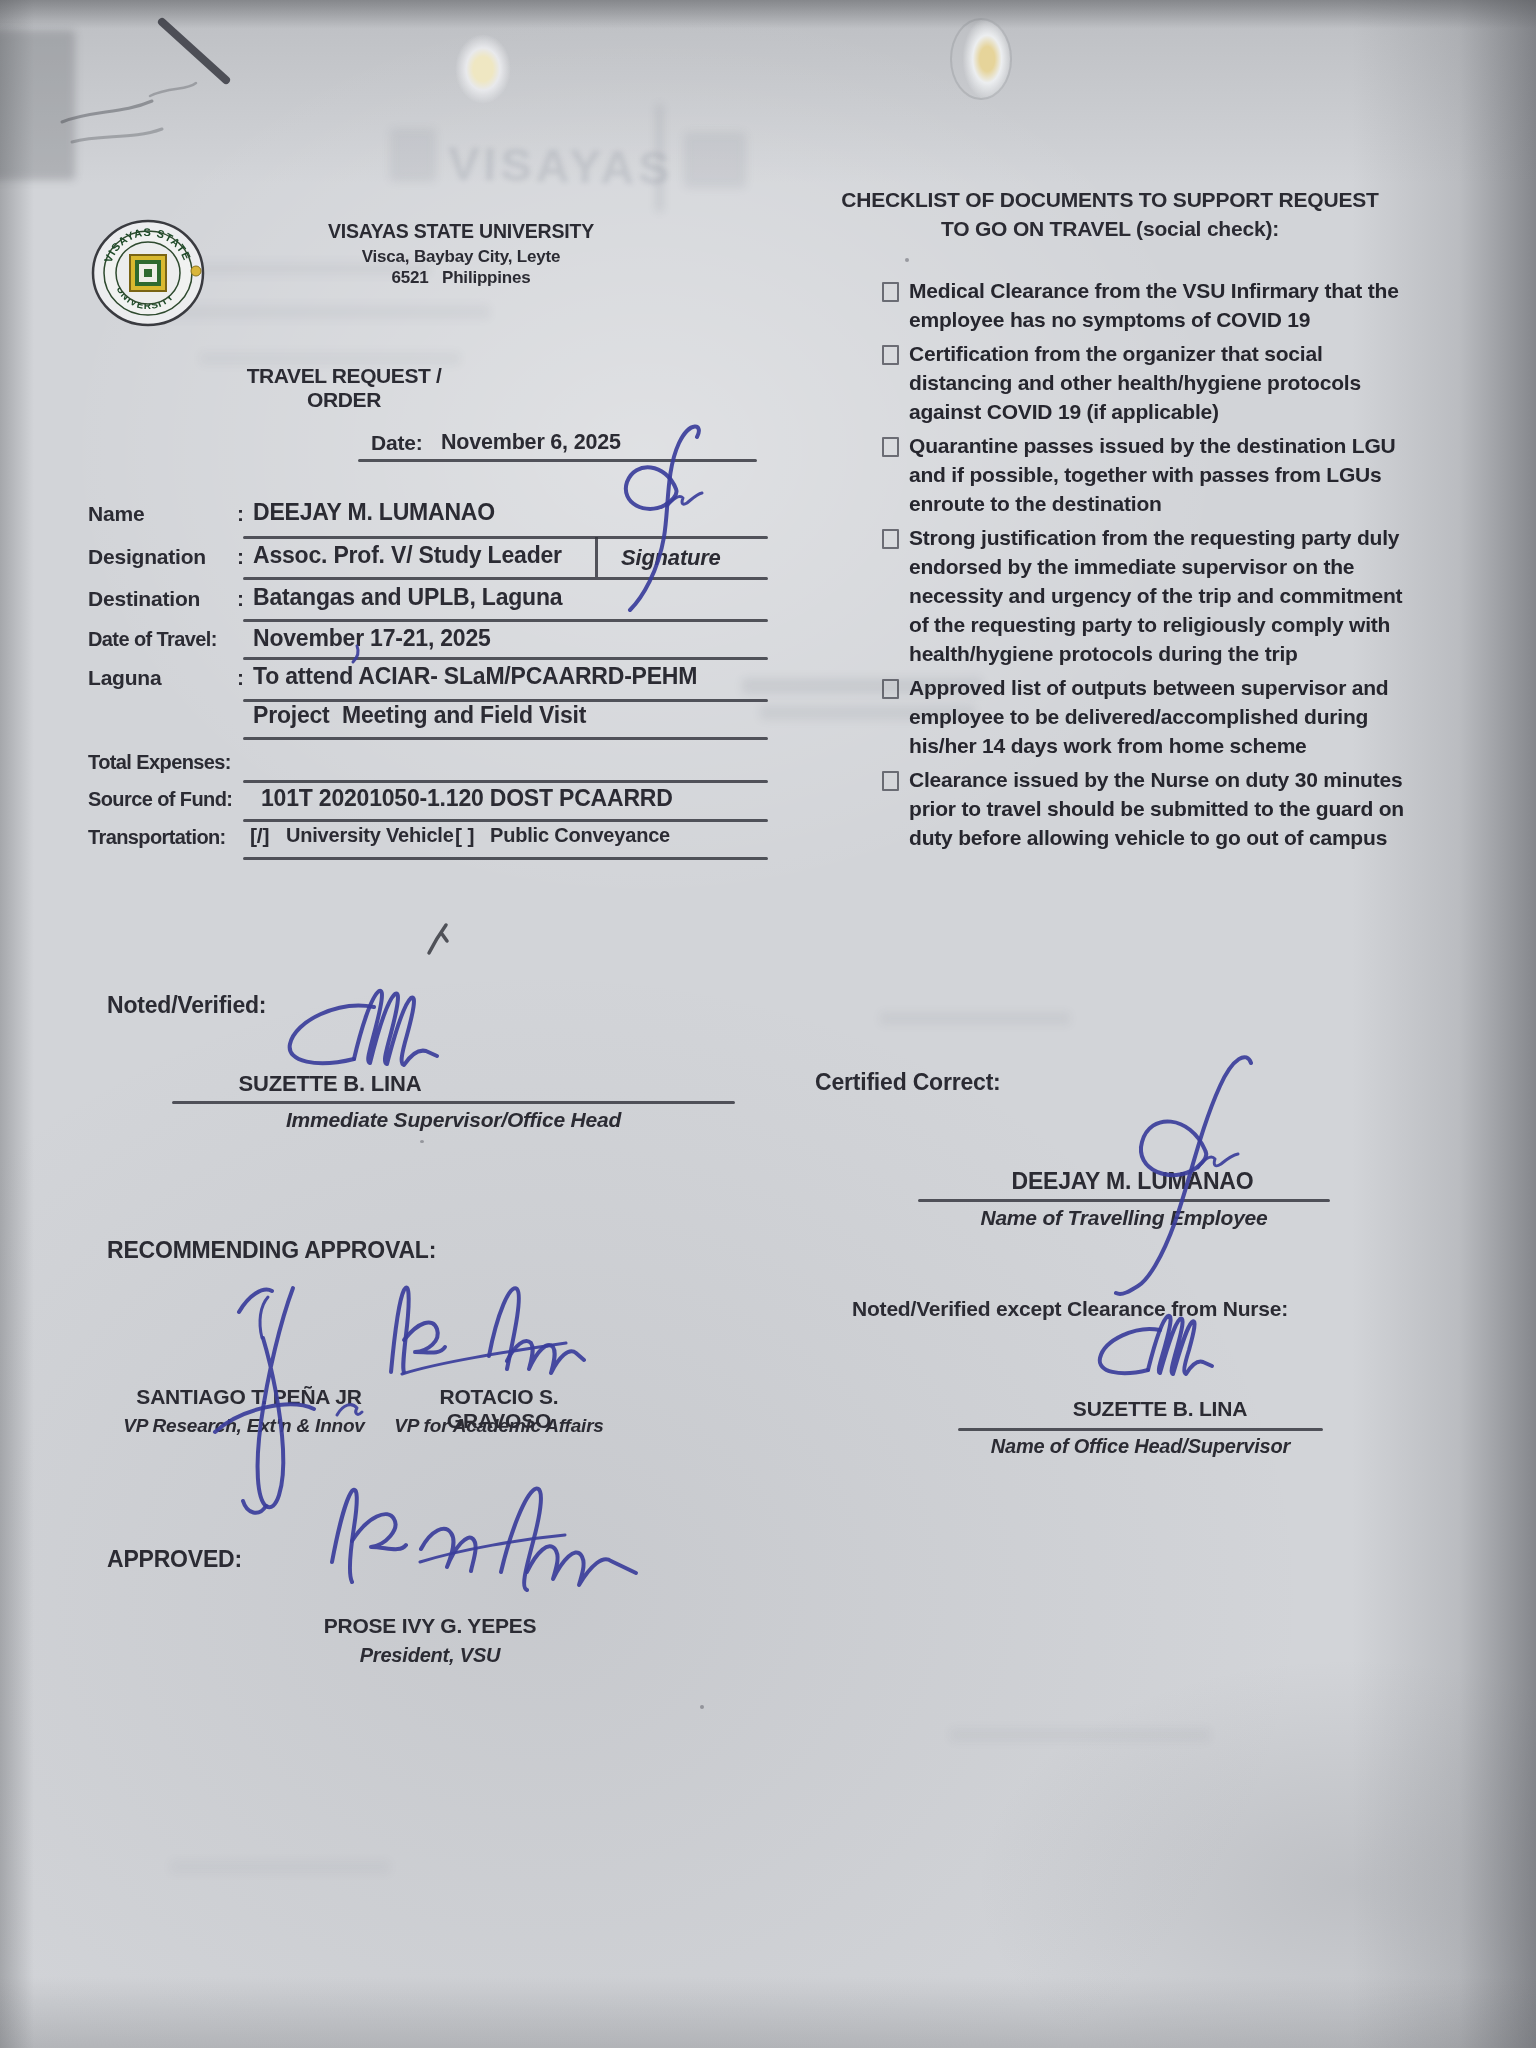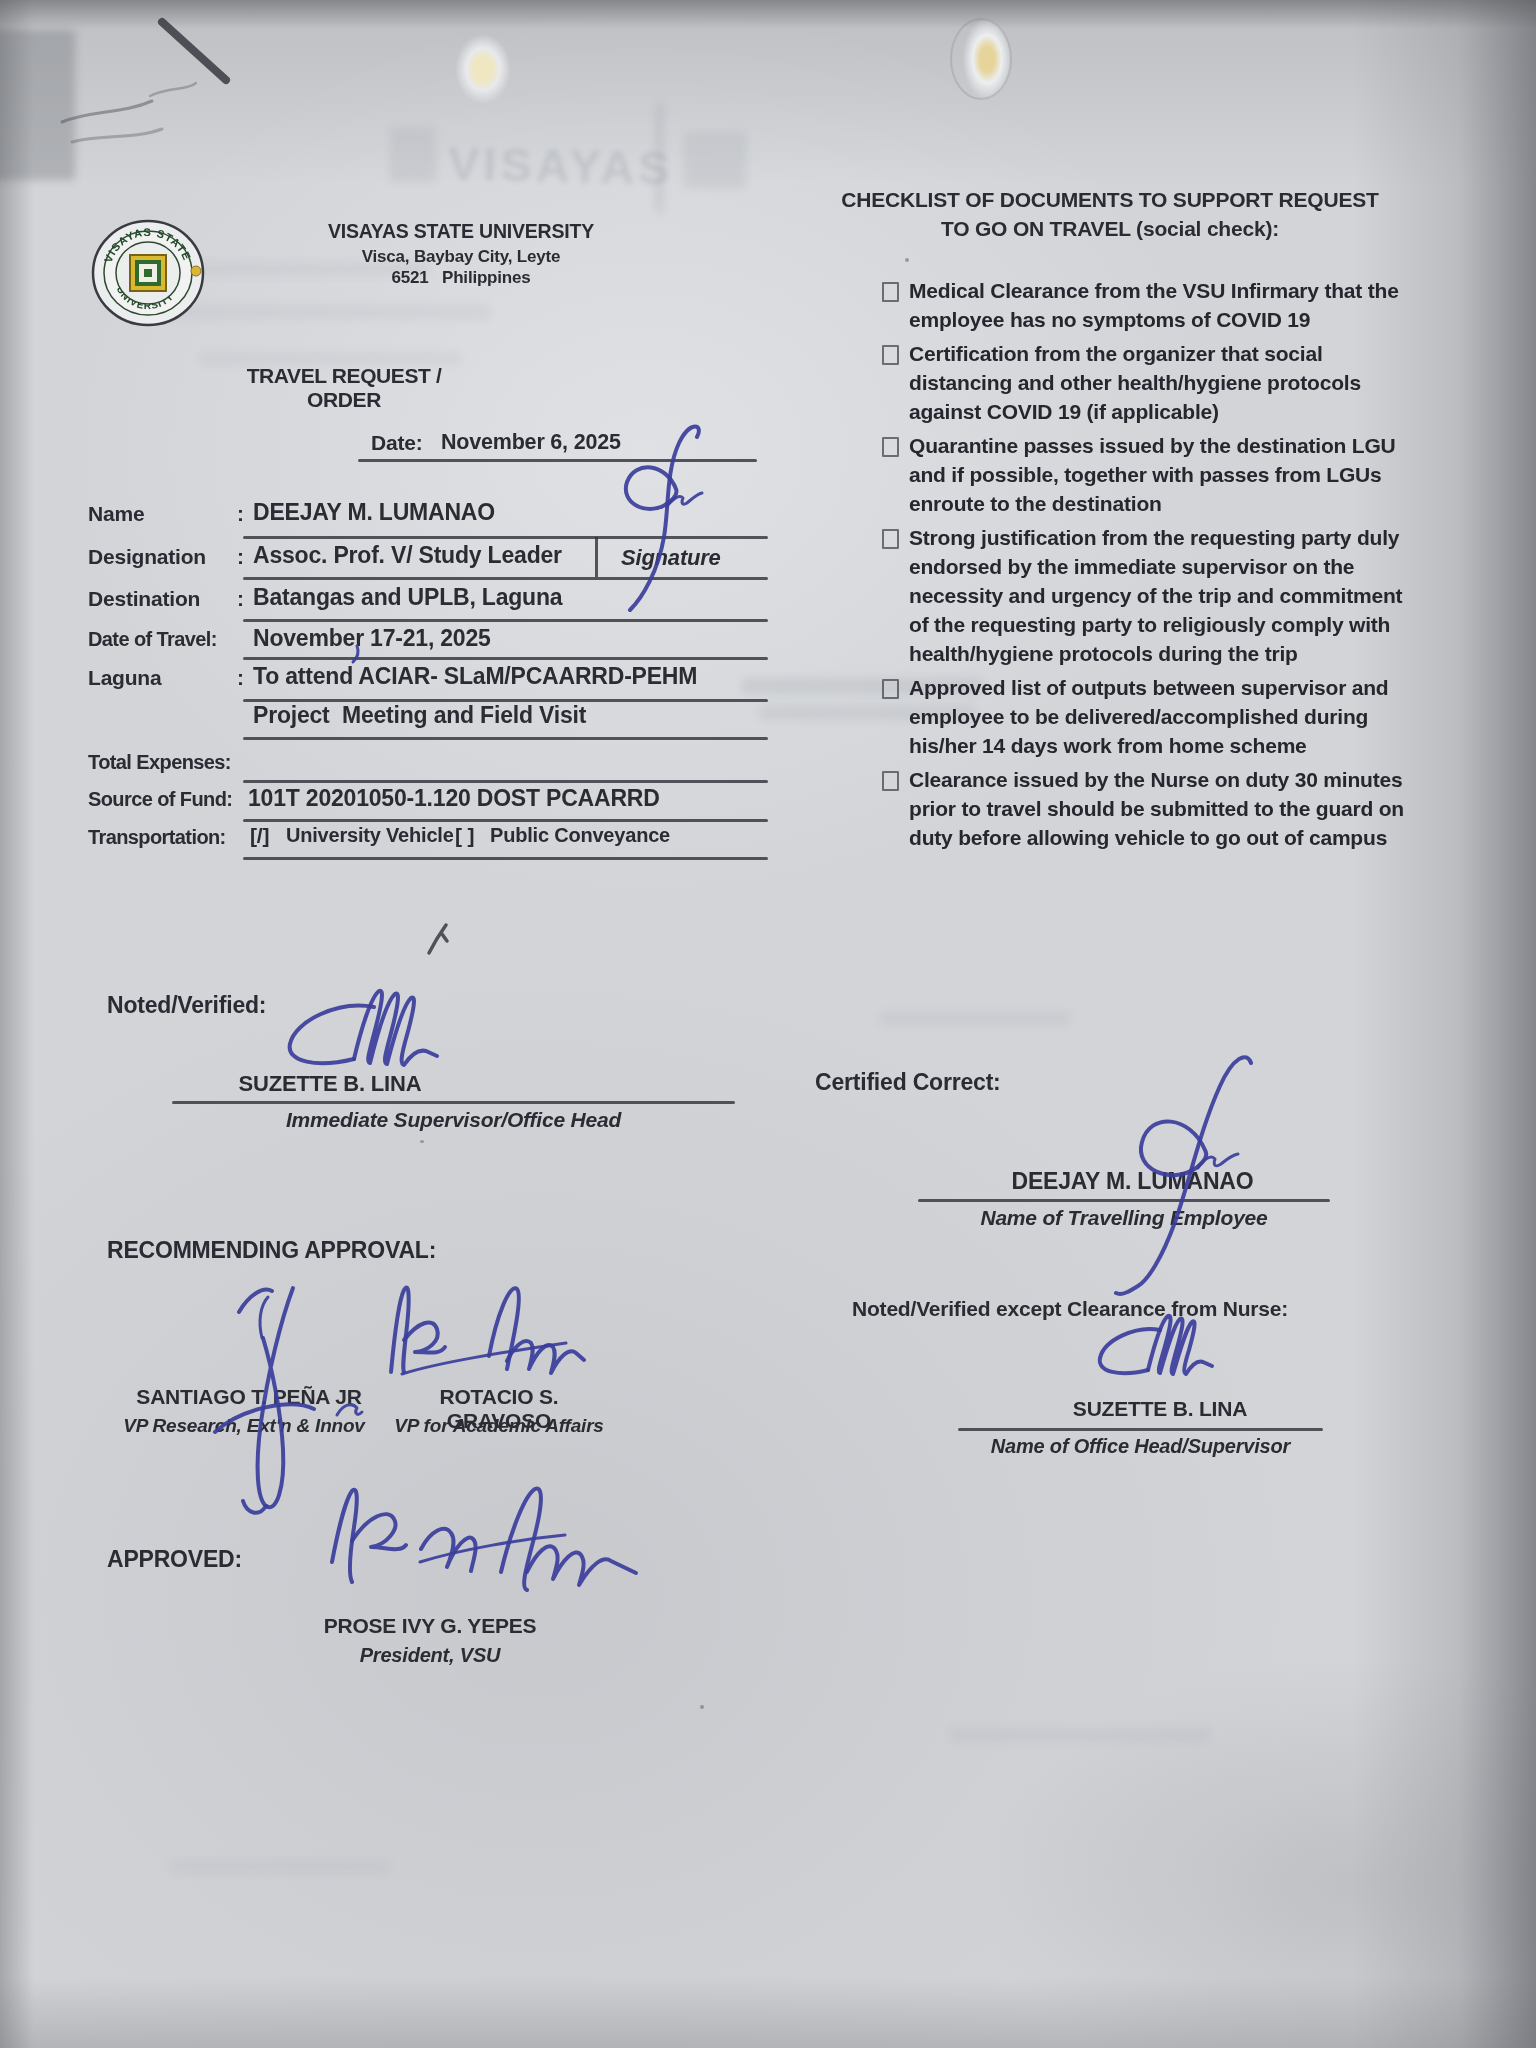--- a/index.html
+++ b/index.html
@@ -120,21 +120,21 @@
   <div class="line" style="left:243px;top:699px;width:525px;"></div>
 
   <div class="abs b val" style="left:253px;top:702px;font-size:23px;">Project  Meeting and Field Visit</div>
   <div class="line" style="left:243px;top:737px;width:525px;"></div>
 
   <div class="abs b" style="left:88px;top:751px;font-size:20px;letter-spacing:-0.6px;">Total Expenses:</div>
   <div class="abs b val" style="left:253px;top:748px;font-size:23px;"></div>
   <div class="line" style="left:243px;top:780px;width:525px;"></div>
 
   <div class="abs b" style="left:88px;top:788px;font-size:20px;letter-spacing:-0.6px;">Source of Fund:</div>
-  <div class="abs b val" style="left:248px;top:785px;font-size:23px;">101T 20201050-1.120 DOST PCAARRD</div>
+  <div class="abs b val" style="left:261px;top:785px;font-size:23px;">101T 20201050-1.120 DOST PCAARRD</div>
   <div class="line" style="left:243px;top:819px;width:525px;"></div>
 
   <div class="abs b" style="left:88px;top:826px;font-size:20px;letter-spacing:-0.6px;">Transportation:</div>
   <div class="abs b" style="left:250px;top:824px;font-size:21px;">[/]</div>
   <div class="abs b" style="left:286px;top:824px;font-size:20px;">University Vehicle</div>
   <div class="abs b" style="left:455px;top:824px;font-size:21px;">[ ]</div>
   <div class="abs b" style="left:490px;top:824px;font-size:20px;">Public Conveyance</div>
   <div class="line" style="left:243px;top:857px;width:525px;"></div>
 
   <div class="abs b ctr" style="left:830px;top:188px;width:560px;font-size:21px;">CHECKLIST OF DOCUMENTS TO SUPPORT REQUEST</div>

